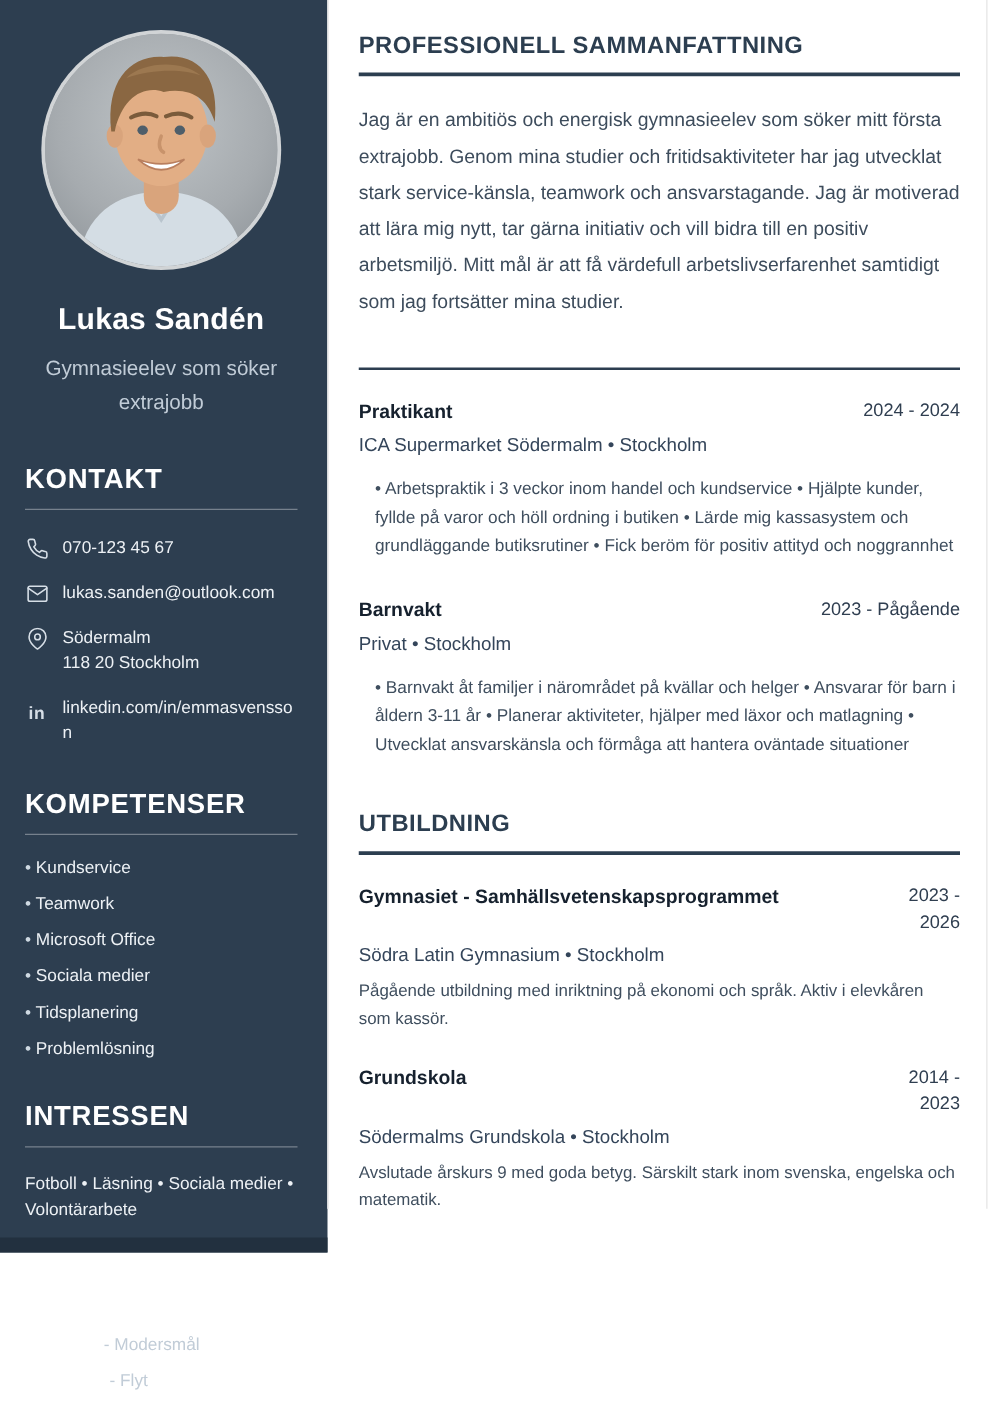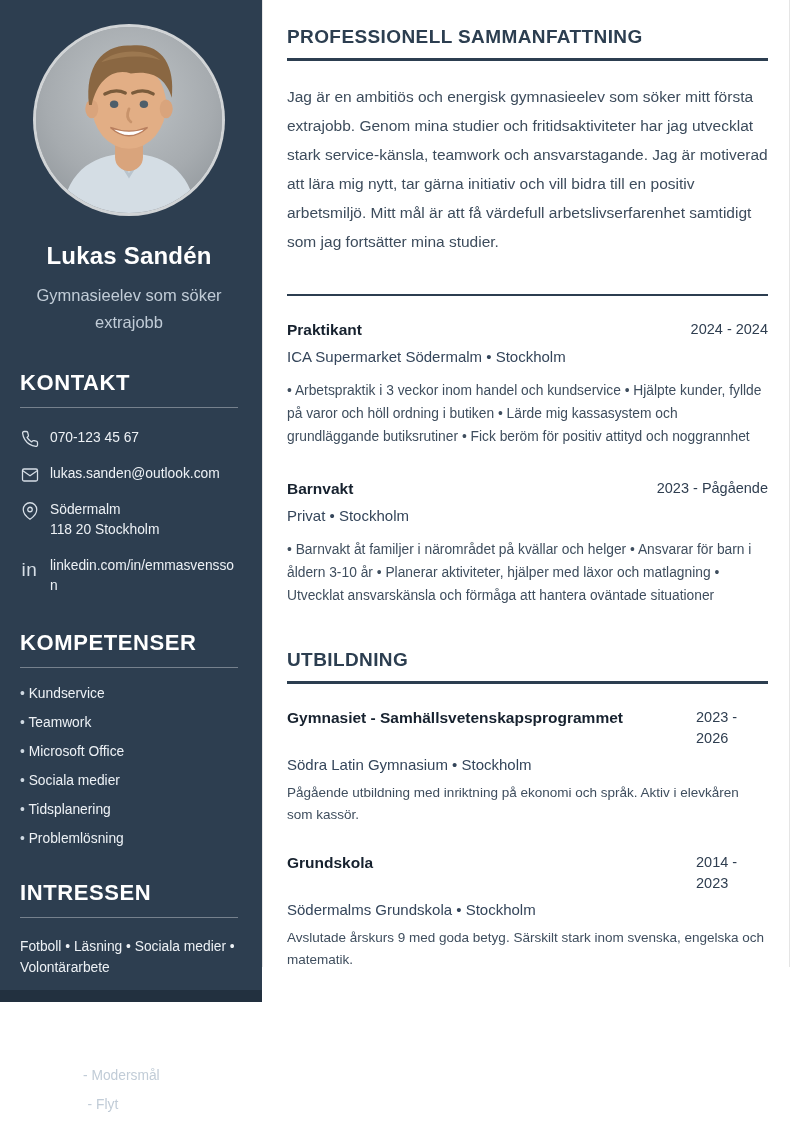--- a/index.html
+++ b/index.html
@@ -54,21 +54,21 @@
   .contact-list{margin-top:20px;}
   .contact-row{
     display:flex;align-items:flex-start;gap:11px;
     margin-bottom:16px;font-size:13.8px;line-height:20px;color:var(--side-text);
   }
   .contact-icon{width:19px;min-width:19px;height:19px;margin-top:1px;display:flex;align-items:center;justify-content:center;}
   .contact-icon svg{width:18px;height:18px;stroke:#d6dee6;fill:none;stroke-width:1.7;stroke-linecap:round;stroke-linejoin:round;}
   .contact-text{white-space:pre-line;}
   .break-all .contact-text{word-break:break-all;}
   .linkedin-glyph{
-    font-size:19px;font-weight:400;color:#d6dee6;letter-spacing:.5px;
+    font-size:14px;font-weight:700;color:#d6dee6;letter-spacing:.5px;
     font-family:"Liberation Sans",sans-serif;margin-top:6px;
   }
 
   .skill-list{margin-top:18px;list-style:none;}
   .skill-list li{
     font-size:13.8px;color:var(--side-text);margin-bottom:14px;
   }
   .skill-list li::before{content:"•  ";color:#cfd9e2;}
 
   .lang-list{margin-top:18px;}
@@ -94,25 +94,25 @@
   }
   .main-rule{height:2.5px;background:var(--accent);margin-top:10px;}
   .summary-text{
     margin-top:21px;font-size:15.5px;line-height:29px;color:var(--main-text);
   }
   .section-gap{margin-top:38px;}
   .entry{margin-top:23px;}
   .entry-header{display:flex;justify-content:space-between;align-items:flex-start;gap:26px;}
   .entry-title{font-size:15.5px;font-weight:700;color:var(--title-text);line-height:22px;}
   .entry-dates{
-    font-size:14.5px;color:#2f3e50;line-height:21px;white-space:nowrap;
+    font-size:14.5px;color:#2f3e50;text-align:right;line-height:21px;white-space:nowrap;
   }
   .entry-dates.narrow{white-space:normal;min-width:72px;max-width:72px;}
   .entry-company{margin-top:5px;font-size:15px;color:#34455a;line-height:22px;}
-  .entry-desc{margin-top:11px;font-size:13.8px;line-height:23px;color:#3f4e5e;}
+  .entry-desc{margin-top:11px;font-size:13.8px;line-height:23px;color:#3f4e5e;margin-left:13px;}
   .edu-desc{margin-top:6px;font-size:13.5px;line-height:22px;color:#3f4e5e;}
 </style>
 </head>
 <body>
 
 <div class="page">
 
   <aside class="sidebar">
 
     <div class="avatar-ring">
@@ -257,21 +257,21 @@
         <div class="entry-company">ICA Supermarket Södermalm • Stockholm</div>
         <p class="entry-desc">• Arbetspraktik i 3 veckor inom handel och kundservice • Hjälpte kunder, fyllde på varor och höll ordning i butiken • Lärde mig kassasystem och grundläggande butiksrutiner • Fick beröm för positiv attityd och noggrannhet</p>
       </div>
 
       <div class="entry" style="margin-top:30px;">
         <div class="entry-header">
           <div class="entry-title">Barnvakt</div>
           <div class="entry-dates">2023 - Pågående</div>
         </div>
         <div class="entry-company">Privat • Stockholm</div>
-        <p class="entry-desc">• Barnvakt åt familjer i närområdet på kvällar och helger • Ansvarar för barn i åldern 3-10 år • Planerar aktiviteter, hjälper med läxor och matlagning • Utvecklat ansvarskänsla och förmåga att hantera oväntade situationer</p>
+        <p class="entry-desc">• Barnvakt åt familjer i närområdet på kvällar och helger • Ansvarar för barn i åldern 3-11 år • Planerar aktiviteter, hjälper med läxor och matlagning • Utvecklat ansvarskänsla och förmåga att hantera oväntade situationer</p>
       </div>
     </section>
 
     <section class="section-gap" style="margin-top:42px;">
       <h2 class="main-heading">UTBILDNING</h2>
       <div class="main-rule"></div>
 
       <div class="entry">
         <div class="entry-header">
           <div class="entry-title">Gymnasiet - Samhällsvetenskapsprogrammet</div>

